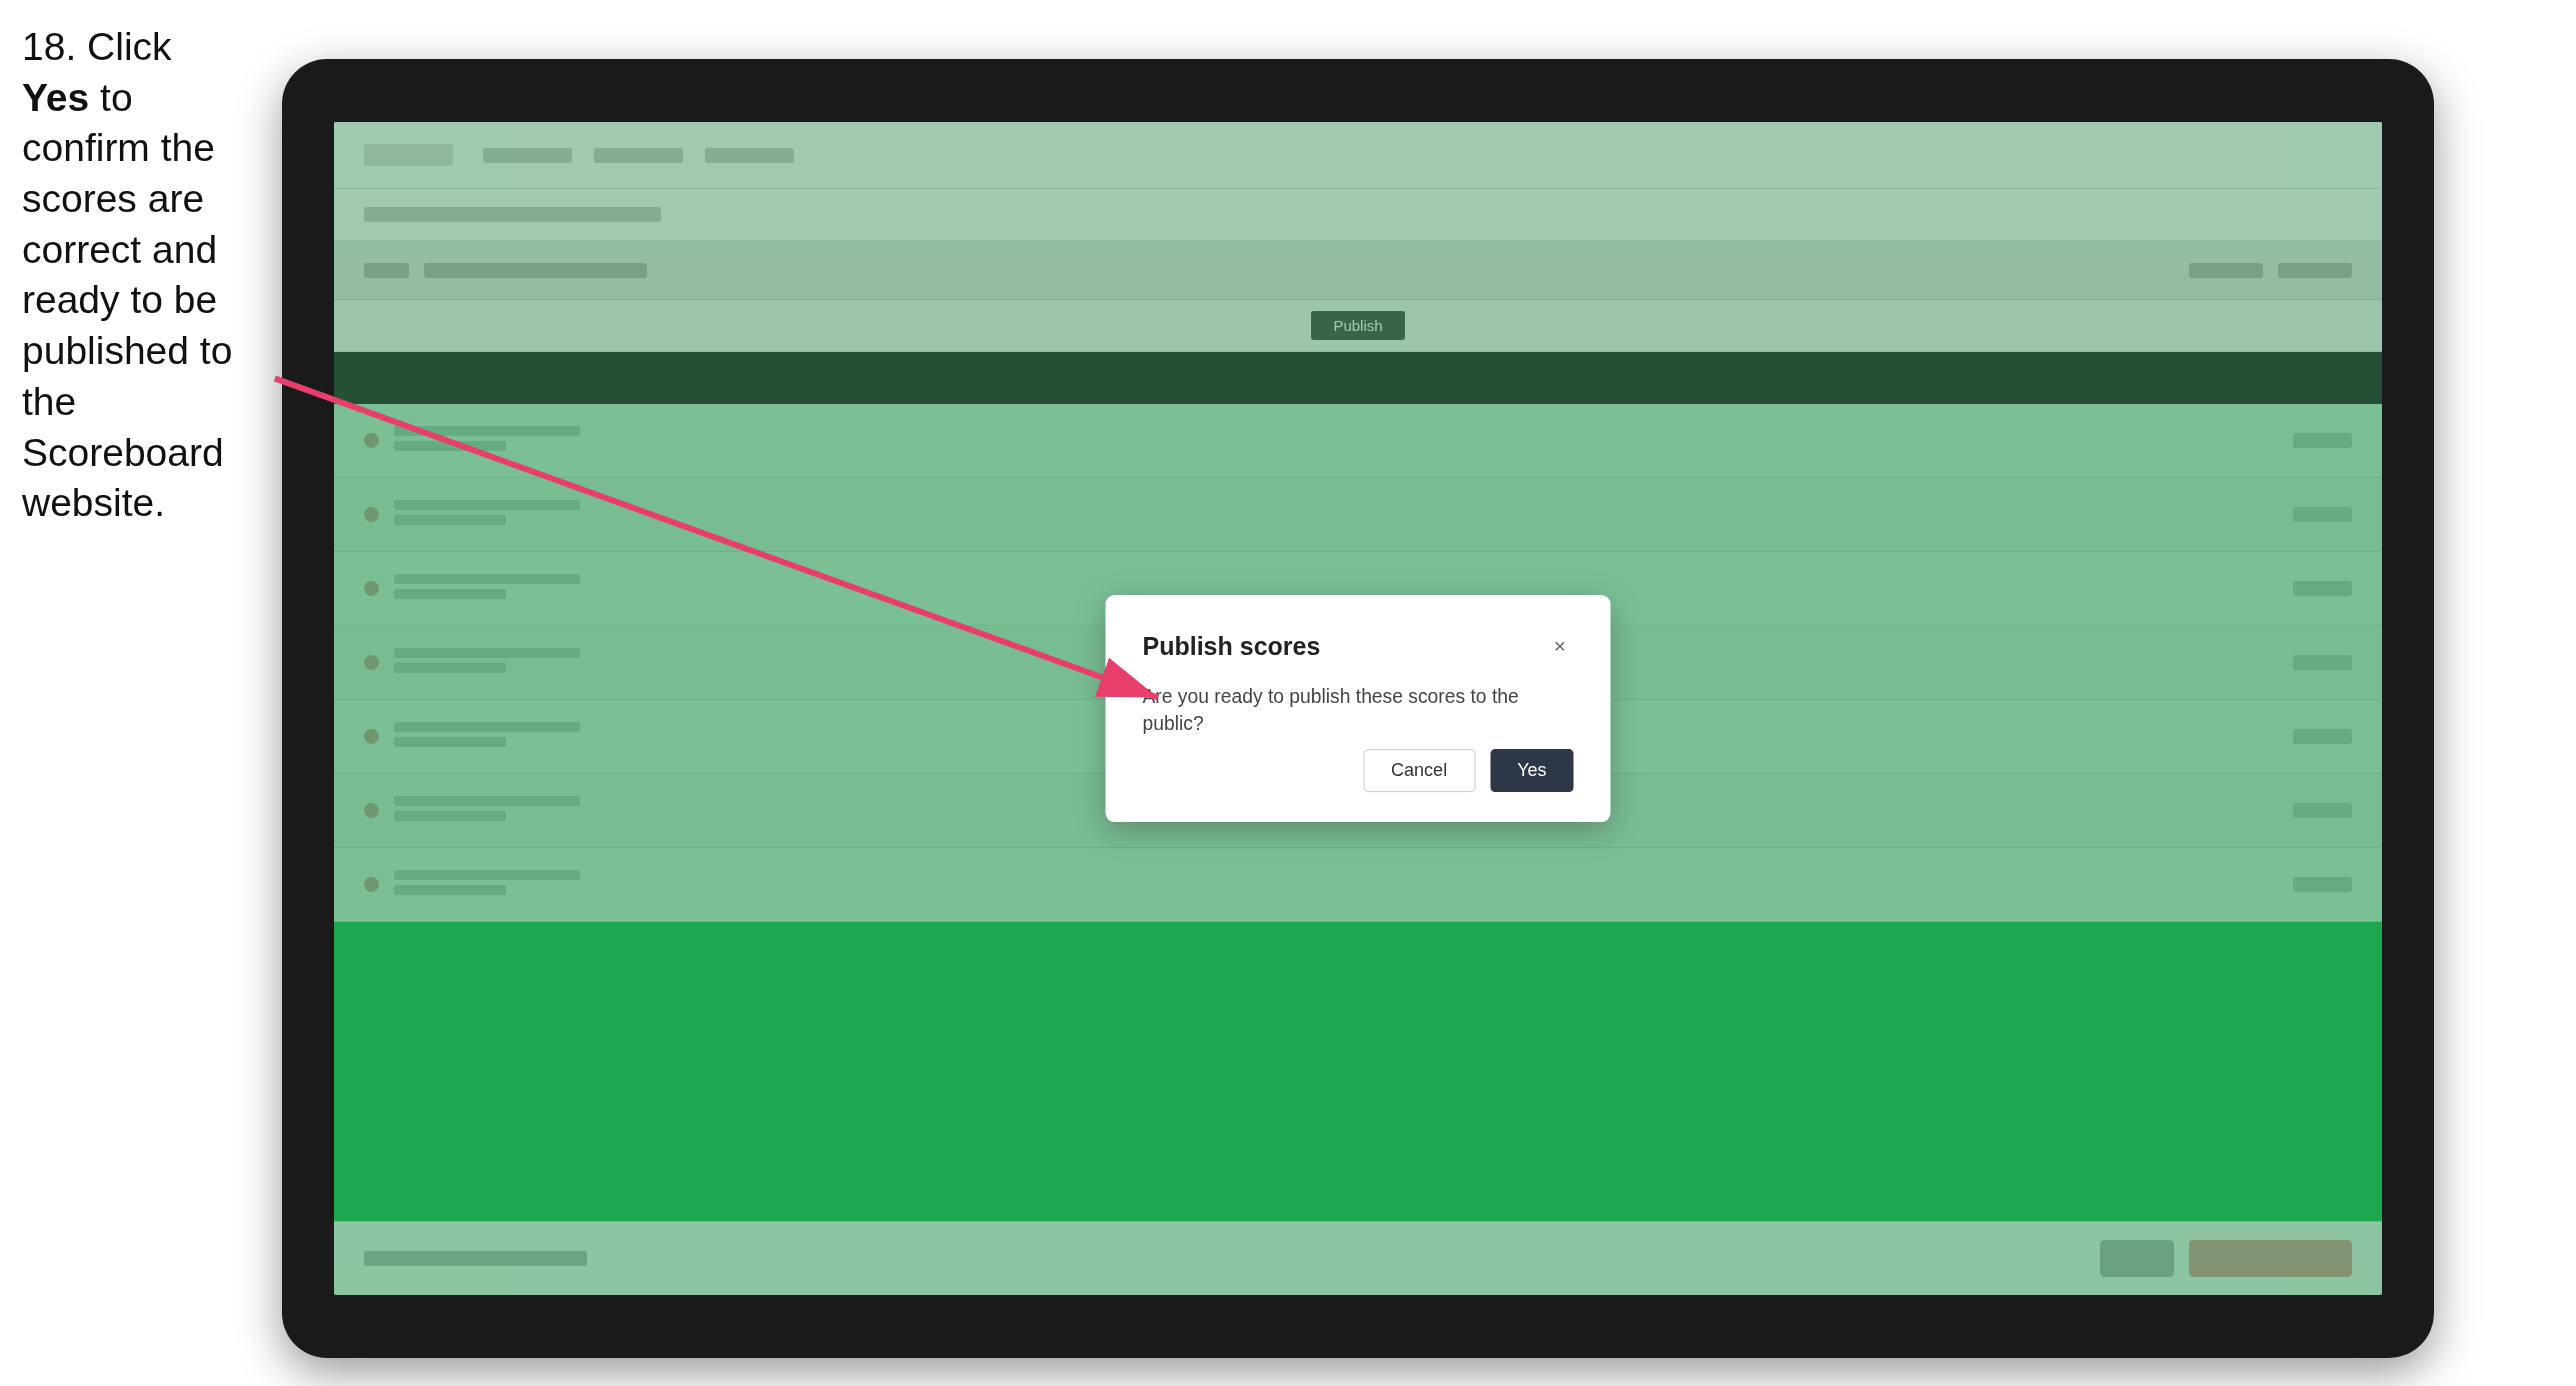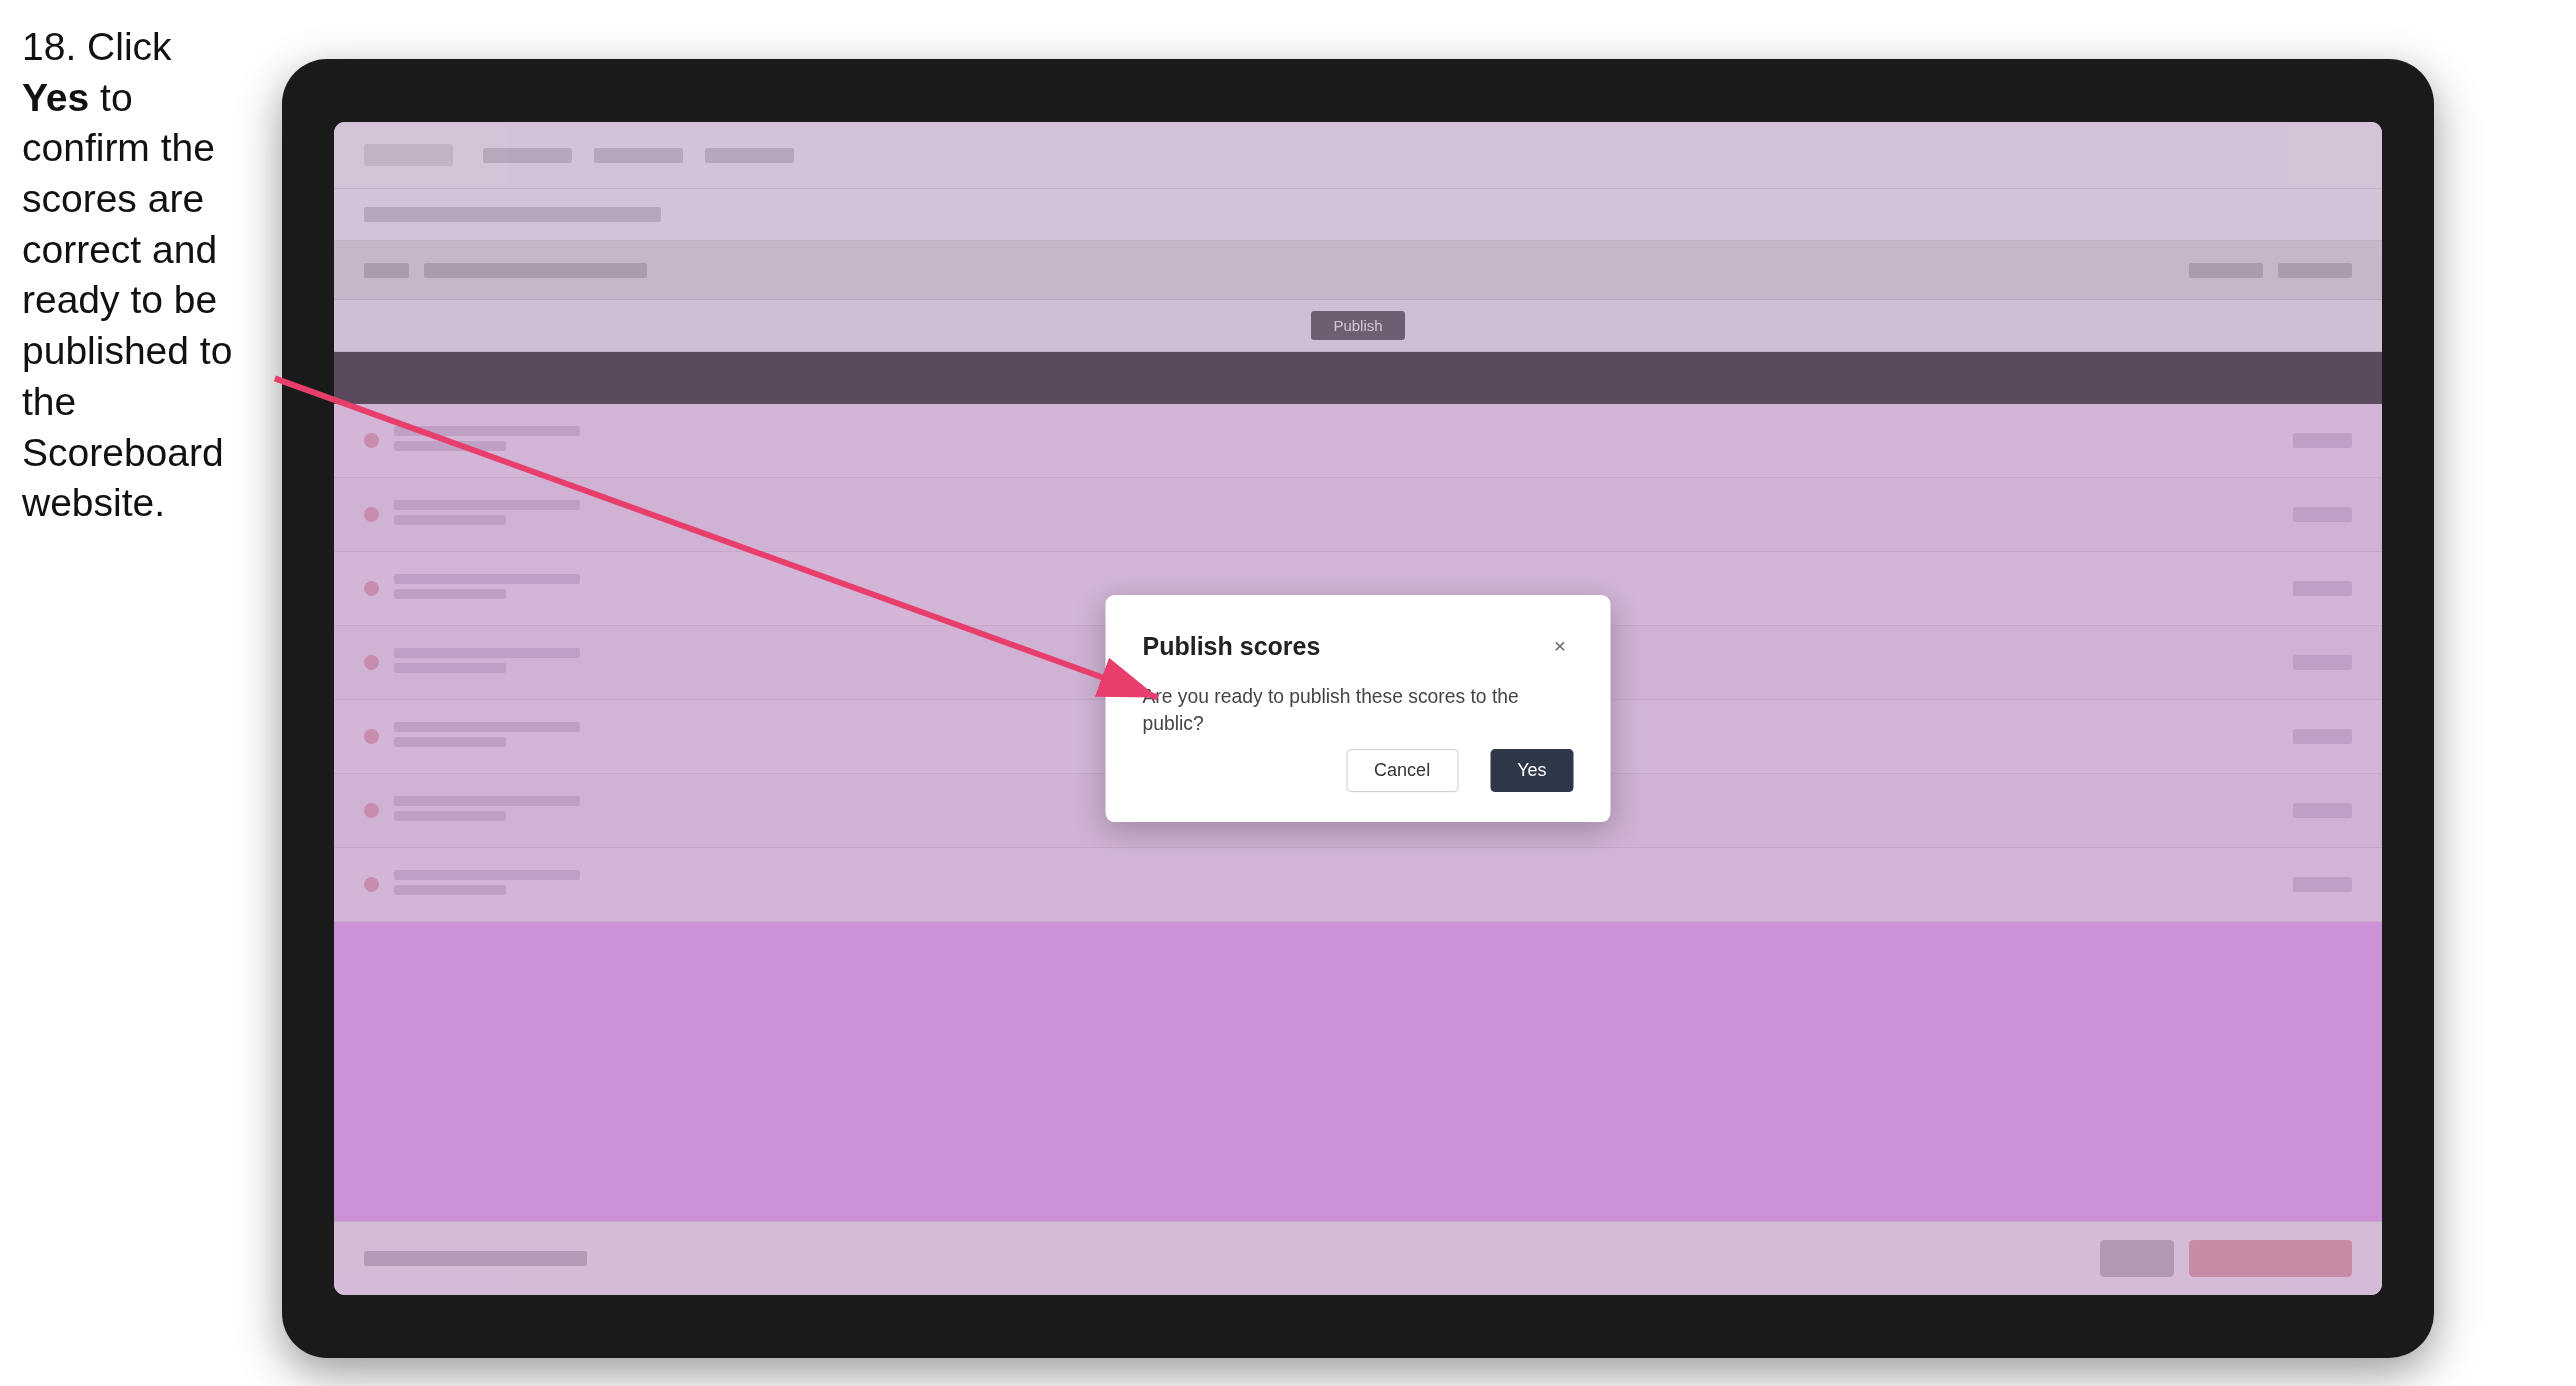--- a/index.html
+++ b/index.html
@@ -37,22 +37,22 @@
       border-radius: 45px;
       box-shadow: 0 15px 45px rgba(0,0,0,0.4);
       display: flex;
       align-items: center;
       justify-content: center;
     }
 
     .tablet-screen {
       width: 2048px;
       height: 1173px;
-      background: #f0abfc;
-      border-radius: 11px;
+      background: #22c55e;
+      border-radius: 2px;
       overflow: hidden;
       position: relative;
     }
 
     
     .top-nav {
       position: absolute;
       top: 0; left: 0; right: 0;
       height: 67px;
       background: #ffffff;
@@ -282,21 +282,21 @@
     .modal-body {
       font-size: 19.3px;
       color: #444;
       margin-bottom: 12px;
       line-height: 1.4;
     }
 
     .modal-footer {
       display: flex;
       justify-content: flex-end;
-      gap: 32px;
+      gap: 15px;
     }
 
     .btn-cancel {
       padding: 10.4px 27px;
       font-size: 18px;
       border: 0.7px solid #ccc;
       background: #fff;
       border-radius: 4.5px;
       cursor: pointer;
       color: #333;

